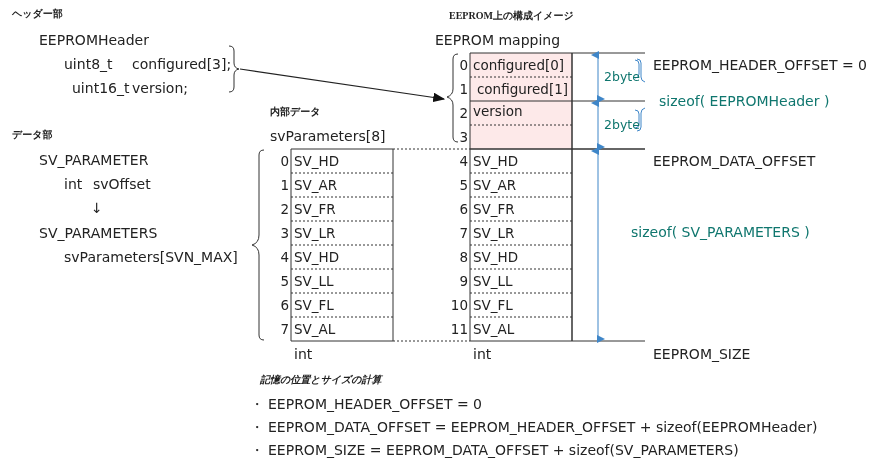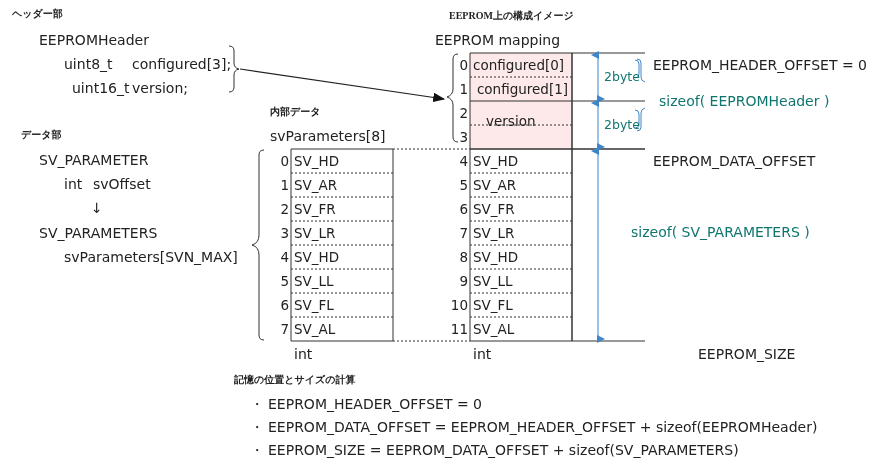--- a/index.html
+++ b/index.html
@@ -78,21 +78,21 @@
   <path d="M635,110 q4,0 4,4 v10 q0,4 -4,4" fill="none" stroke="#3f86c8"></path>
 </svg>
 
 <div class="t b" style="left:12px;top:6px;">ヘッダー部</div>
 <div class="t" style="left:39px;top:32px;">EEPROMHeader</div>
 <div class="t" style="left:64px;top:56px;">uint8_t</div>
 <div class="t" style="left:132px;top:56px;">configured[3];</div>
 <div class="t" style="left:72px;top:80px;">uint16_t</div>
 <div class="t" style="left:132px;top:80px;">version;</div>
 
-<div class="t b" style="left:21px;top:127px;">データ部</div>
+<div class="t b" style="left:12px;top:127px;">データ部</div>
 <div class="t" style="left:39px;top:152px;">SV_PARAMETER</div>
 <div class="t" style="left:64px;top:176px;">int</div>
 <div class="t" style="left:93px;top:176px;">svOffset</div>
 <div class="t" style="left:91px;top:200px;">↓</div>
 <div class="t" style="left:39px;top:225px;">SV_PARAMETERS</div>
 <div class="t" style="left:64px;top:249px;">svParameters[SVN_MAX]</div>
 
 <div class="t b" style="left:270px;top:104px;">内部データ</div>
 <div class="t" style="left:270px;top:128px;">svParameters[8]</div>
 <div id="internalRows">
@@ -116,21 +116,21 @@
 <div class="t" style="left:294px;top:346px;">int</div>
 
 <div class="t b" style="left:449px;top:8px;font-family:Liberation Serif, serif;">EEPROM上の構成イメージ</div>
 <div class="t" style="left:435px;top:32px;">EEPROM mapping</div>
 <div id="eepromRows">
     <div class="idx" style="left: 444px; top: 54px;">0</div>
     <div class="cell" style="left: 470px; top: 54px; width: 102px;">configured[0]</div>
     <div class="idx" style="left: 444px; top: 78px;">1</div>
     <div class="cell" style="left: 470px; top: 78px; width: 102px; text-align: center;">configured[1]</div>
     <div class="idx" style="left: 444px; top: 102px;">2</div>
-    <div class="cell" style="left: 470px; top: 110px; width: 102px; margin-left: 13px;">version</div>
+    <div class="cell" style="left: 470px; top: 100px; width: 102px;">version</div>
     <div class="idx" style="left: 444px; top: 126px;">3</div>
     <div class="cell" style="left: 470px; top: 126px; width: 102px;"></div>
     <div class="idx" style="left: 444px; top: 150px;">4</div>
     <div class="cell" style="left: 470px; top: 150px; width: 102px;">SV_HD</div>
     <div class="idx" style="left: 444px; top: 174px;">5</div>
     <div class="cell" style="left: 470px; top: 174px; width: 102px;">SV_AR</div>
     <div class="idx" style="left: 444px; top: 198px;">6</div>
     <div class="cell" style="left: 470px; top: 198px; width: 102px;">SV_FR</div>
     <div class="idx" style="left: 444px; top: 222px;">7</div>
     <div class="cell" style="left: 470px; top: 222px; width: 102px;">SV_LR</div>
@@ -145,21 +145,21 @@
   </div>
 <div class="t" style="left:473px;top:346px;">int</div>
 
 <div class="t blue" style="left:604px;top:69px;font-size:12.5px;">2byte</div>
 <div class="t blue" style="left:604px;top:117px;font-size:12.5px;">2byte</div>
 <div class="t blue" style="left:651px;top:93px;margin-left:8px;">sizeof( EEPROMHeader )</div>
 <div class="t blue" style="left:631px;top:224px;">sizeof( SV_PARAMETERS )</div>
 
 <div class="t" style="left:653px;top:57px;">EEPROM_HEADER_OFFSET = 0</div>
 <div class="t" style="left:653px;top:153px;">EEPROM_DATA_OFFSET</div>
-<div class="t" style="left:653px;top:346px;margin-left:45px;">EEPROM_SIZE</div>
+<div class="t" style="left:653px;top:346px;">EEPROM_SIZE</div>
 
-<div class="t b" style="left:234px;top:372px;">記憶の位置とサイズの計算</div>
+<div class="t b" style="left:260px;top:372px;font-style:italic;">記憶の位置とサイズの計算</div>
 <div class="t" style="left:250px;top:396px;">・</div>
 <div class="t" style="left:268px;top:396px;">EEPROM_HEADER_OFFSET = 0</div>
 <div class="t" style="left:250px;top:419px;">・</div>
 <div class="t" style="left:268px;top:419px;">EEPROM_DATA_OFFSET = EEPROM_HEADER_OFFSET + sizeof(EEPROMHeader)</div>
 <div class="t" style="left:250px;top:442px;">・</div>
 <div class="t" style="left:268px;top:442px;text-align:right;">EEPROM_SIZE = EEPROM_DATA_OFFSET + sizeof(SV_PARAMETERS)</div>
 
 </body></html>

